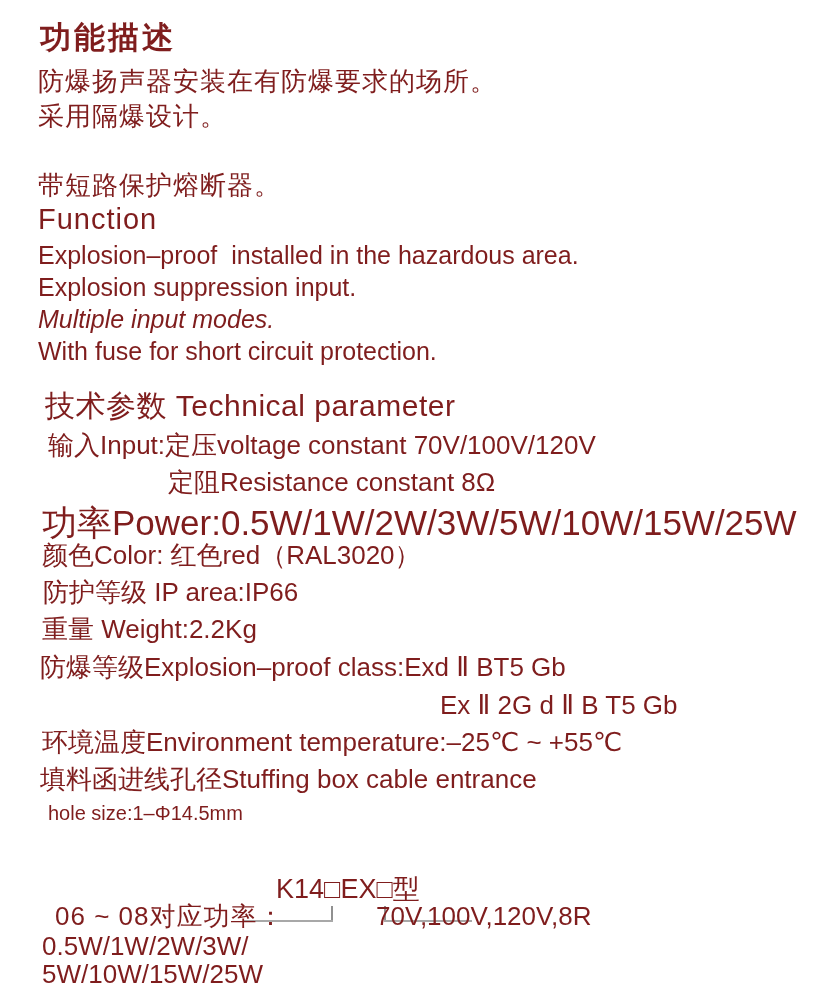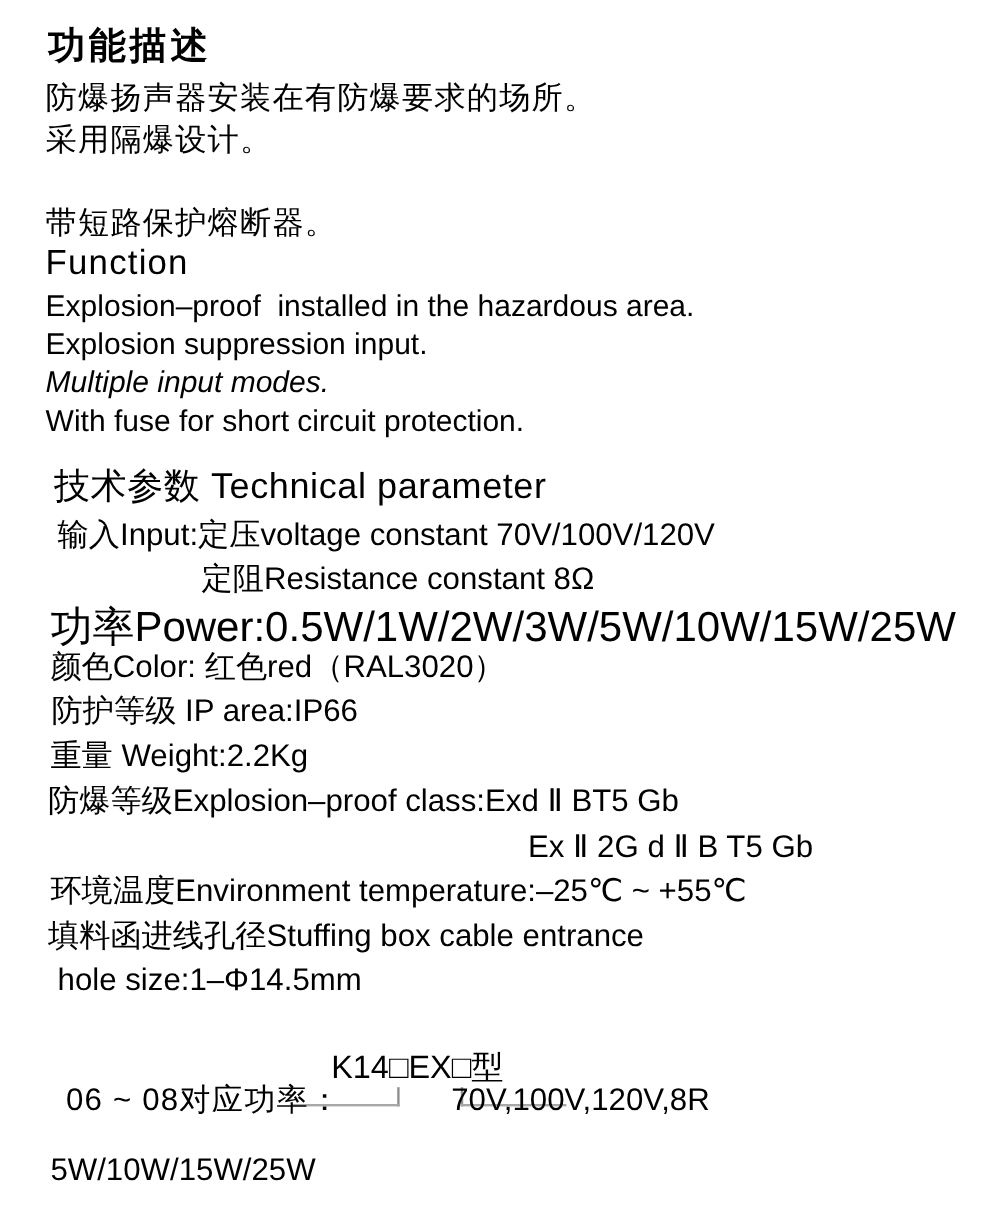--- a/index.html
+++ b/index.html
@@ -13,21 +13,21 @@
     height: 1006px;
     background: #ffffff;
     color: #1a1a1a;
     font-family: "Liberation Sans", "DejaVu Sans", sans-serif;
     overflow: hidden;
   }
   .line {
     position: absolute;
     white-space: pre;
     line-height: 1;
-    color: #000000;
+    color: #7f1d1d;
   }
   .h-zh      { left: 40px;  top: 22px;  font-size: 31px; font-weight: bold; letter-spacing: 3px; }
   .zh1       { left: 38px;  top: 68px;  font-size: 26px; letter-spacing: 1px; }
   .zh2       { left: 38px;  top: 103px; font-size: 26px; letter-spacing: 1px; }
   .zh3       { left: 38px;  top: 138px; font-size: 26px; letter-spacing: 1px; }
   .zh4       { left: 38px;  top: 172px; font-size: 26px; letter-spacing: 1px; }
   .h-en      { left: 38px;  top: 205px; font-size: 29px; letter-spacing: 1px; }
   .en1       { left: 38px;  top: 243px; font-size: 25px; }
   .en2       { left: 38px;  top: 275px; font-size: 25px; }
   .en3       { left: 38px;  top: 307px; font-size: 25px; font-style: italic; }
@@ -36,21 +36,21 @@
   .t-input1  { left: 48px;  top: 432px; font-size: 26px; }
   .t-input2  { left: 168px; top: 469px; font-size: 26px; }
   .t-power   { left: 42px;  top: 505px; font-size: 35px; }
   .t-color   { left: 42px;  top: 542px; font-size: 26px; }
   .t-ip      { left: 43px;  top: 579px; font-size: 26px; }
   .t-weight  { left: 42px;  top: 616px; font-size: 26px; }
   .t-exd1    { left: 40px;  top: 654px; font-size: 26px; }
   .t-exd2    { left: 440px; top: 692px; font-size: 26px; }
   .t-env     { left: 42px;  top: 729px; font-size: 26px; }
   .t-stuff1  { left: 40px;  top: 766px; font-size: 26px; }
-  .t-stuff2  { left: 48px;  top: 803px; font-size: 26px; }
+  .t-stuff2  { left: 48px;  top: 803px; font-size: 20px; }
 
   .model-row { left: 246px; top: 849px; font-size: 27px; }
   .model-row .sq { position: relative; display: inline-block; }
   .model-row .sq .vline {
     position: absolute;
     left: calc(50% - 1px);
     top: calc(100% + 3px);
     width: 2px;
     height: 16px;
     background: #909090;
@@ -96,16 +96,17 @@
   <div class="line t-exd2">Ex Ⅱ 2G d Ⅱ B T5 Gb</div>
   <div class="line t-env">环境温度Environment temperature:–25℃ ~ +55℃</div>
   <div class="line t-stuff1">填料函进线孔径Stuffing box cable entrance</div>
   <div class="line t-stuff2">hole size:1–Φ14.5mm</div>
 
   <div class="line model-row">
     <span>K14</span><span class="sq"><span>□</span><span class="vline"></span><span class="hline to-left"></span></span><span>EX</span><span class="sq"><span>□</span><span class="vline"></span><span class="hline to-right"></span></span><span>型</span>
   </div>
 
   <div class="line note-l1">06 ~ 08对应功率：</div>
+  <div class="line note-l2">0.5W/1W/2W/3W/</div>
   <div class="line note-l3">5W/10W/15W/25W</div>
   <div class="line note-r">70V,100V,120V,8R</div>
 
 </div>
 
 </body></html>

